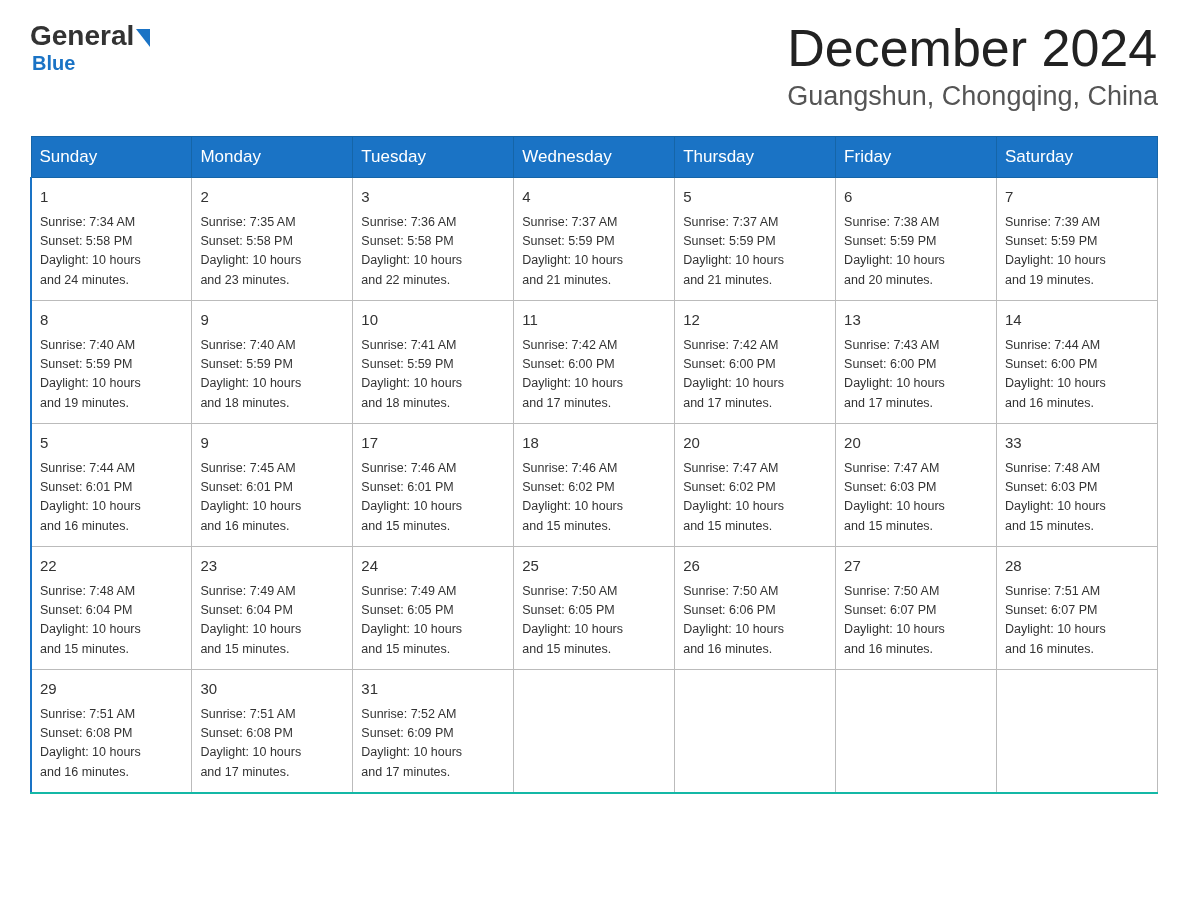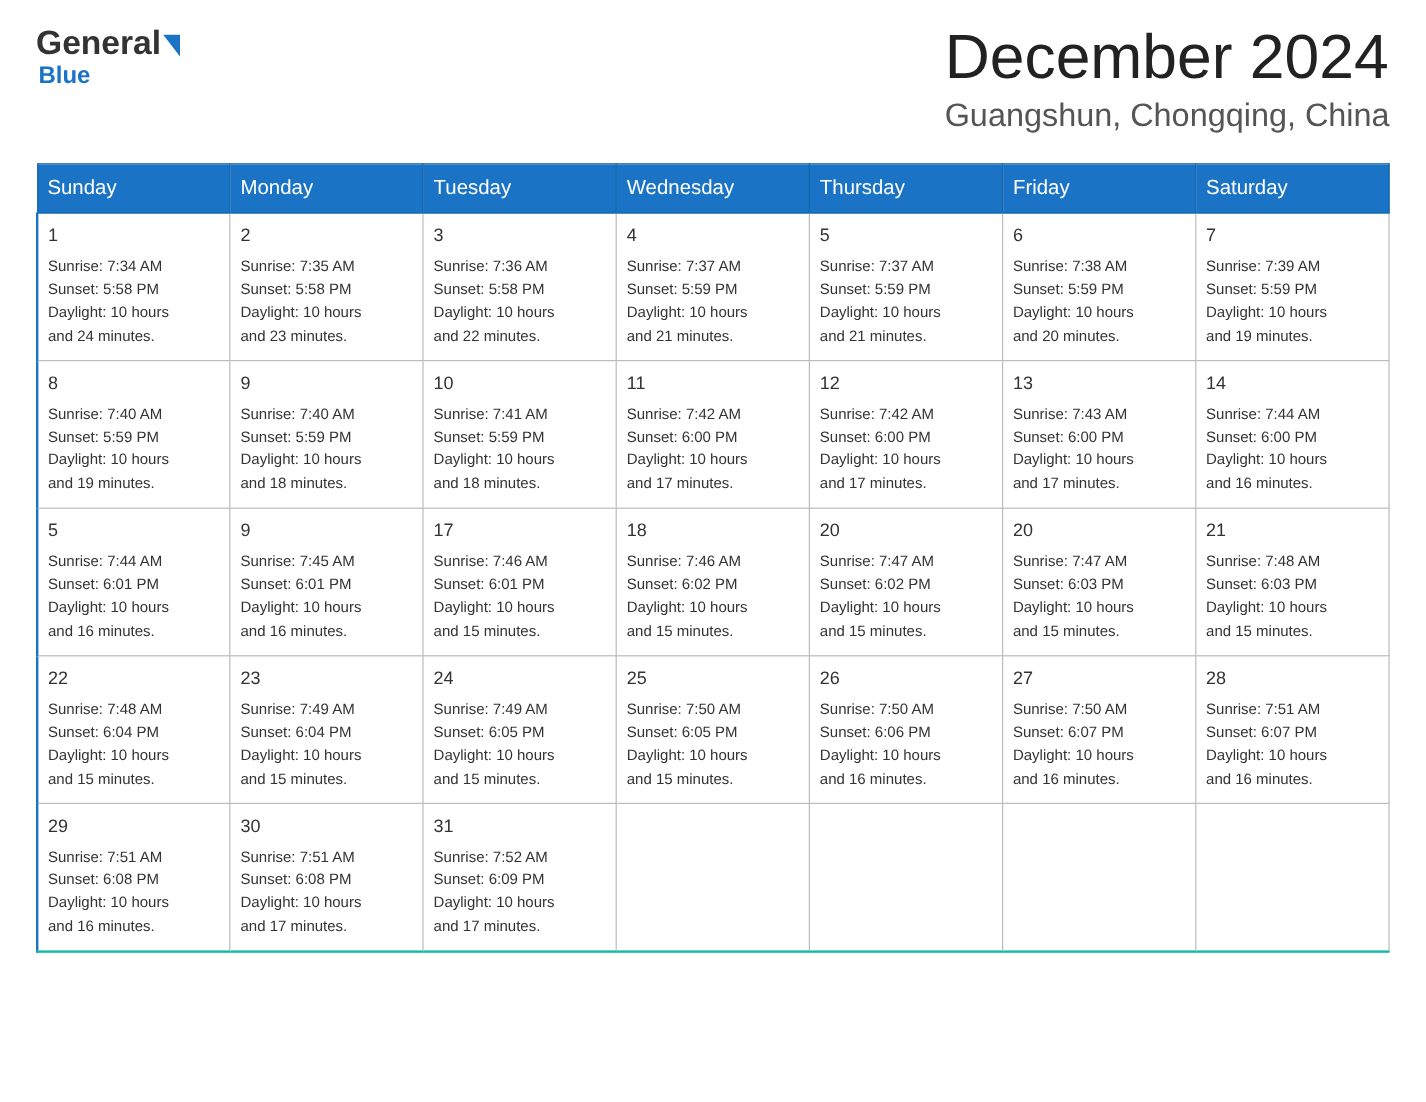--- a/index.html
+++ b/index.html
@@ -317,21 +317,21 @@
         <td>
         <span class="day-number">20</span>
         <div class="day-info">
           Sunrise: 7:47 AM<br>
           Sunset: 6:03 PM<br>
           Daylight: 10 hours<br>
           and 15 minutes.
         </div>
       </td>
         <td>
-        <span class="day-number">21</span>
+        <span class="day-number">33</span>
         <div class="day-info">
           Sunrise: 7:48 AM<br>
           Sunset: 6:03 PM<br>
           Daylight: 10 hours<br>
           and 15 minutes.
         </div>
       </td>
       </tr>
       <tr>
         <td>

